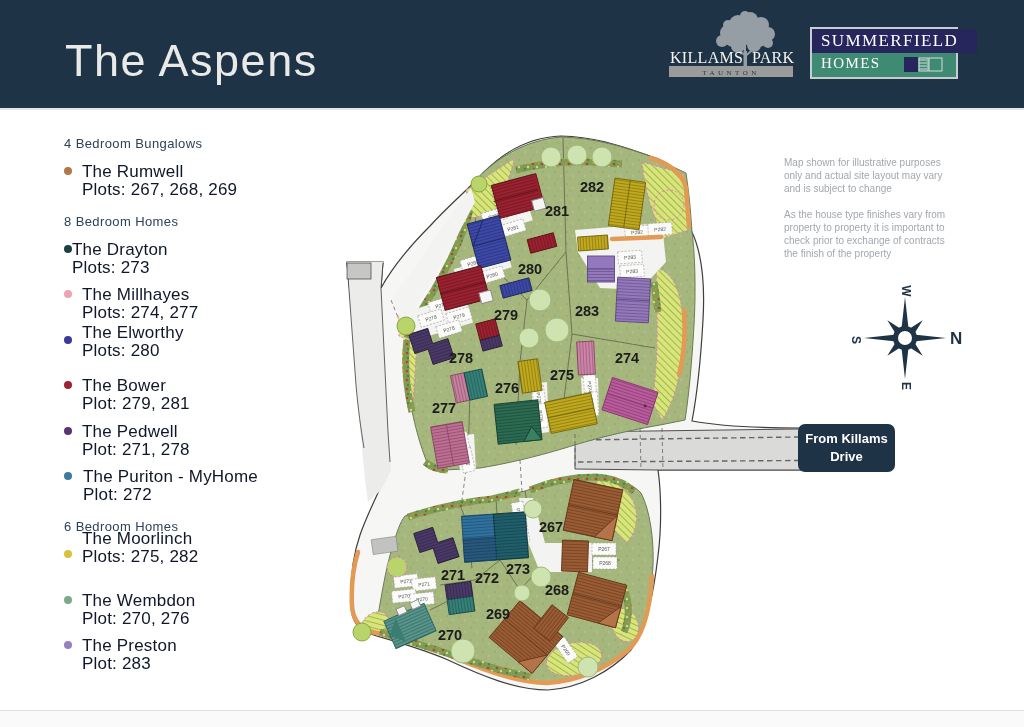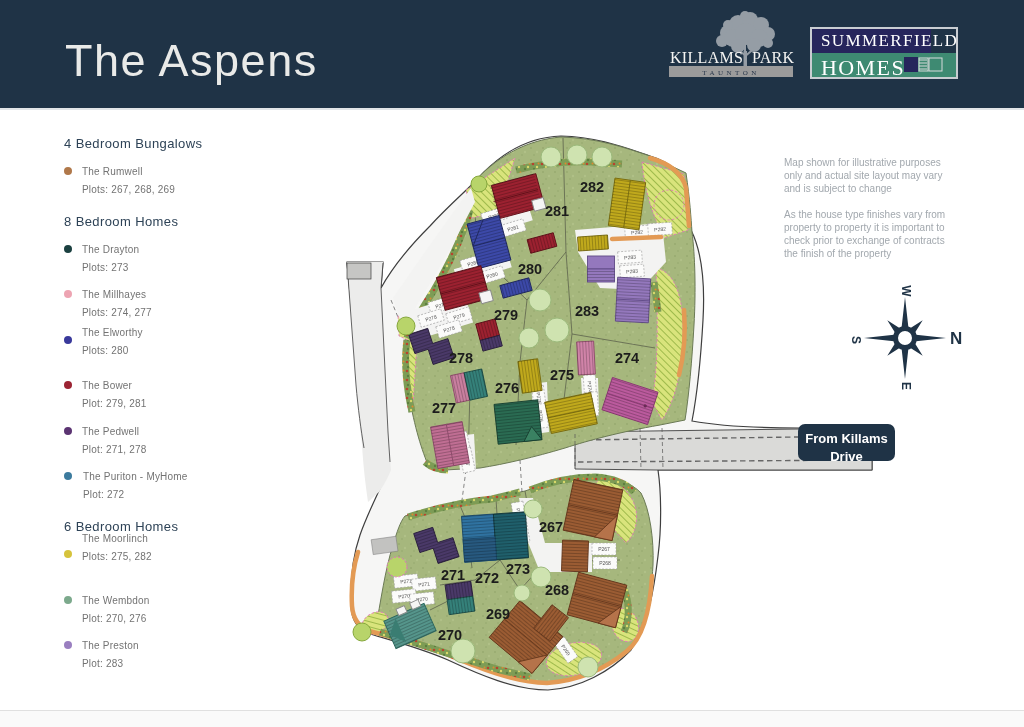--- a/index.html
+++ b/index.html
@@ -1,17 +1,17 @@
 <!DOCTYPE html>
 <html><head><meta charset="utf-8">
 <style>
 html,body{margin:0;padding:0;width:1024px;height:727px;background:#fff;font-family:"Liberation Sans",sans-serif;overflow:hidden}
 .abs{position:absolute}
 .hdr{color:#2d4256;font-size:13px;letter-spacing:0.4px}
-.itm{color:#737373;font-size:10px;line-height:18px;letter-spacing:0.2px}
+.itm{color:#0f172a;font-size:17px;line-height:18px;letter-spacing:0.2px}
 .dot{position:absolute;width:8px;height:8px;border-radius:50%}
 </style></head>
 <body>
 
 <div class="abs" style="left:0;top:0;width:1024px;height:108px;background:#1f3346;border-bottom:2px solid #e2e5e8"></div>
 
 <div class="abs" style="left:65px;top:35px;color:#e9eae8;font-size:45px;font-weight:400;letter-spacing:1.5px">The Aspens</div>
 
 <svg class="abs" style="left:660px;top:8px" width="140" height="74" viewBox="0 0 140 74">
 <g fill="#aab0b6" opacity="0.85">
@@ -32,45 +32,45 @@
 <rect x="83.5" y="43" width="3.5" height="20"></rect>
 <path d="M85 47 L75 40 M86.5 47 L96 39 M85 43 L85 35" stroke="#aab0b6" stroke-width="2" fill="none"></path>
 </g>
 <text x="10" y="55" font-family="Liberation Serif, serif" font-size="16" fill="#f4f4f2" letter-spacing="0.3">KILLAMS</text>
 <text x="92" y="55" font-family="Liberation Serif, serif" font-size="16" fill="#f4f4f2" letter-spacing="0.3">PARK</text>
 <rect x="9" y="58" width="124" height="11" fill="#9b9b9b"></rect>
 <text x="71" y="66.5" font-family="Liberation Serif, serif" font-size="7" fill="#27364a" letter-spacing="3.5" text-anchor="middle">TAUNTON</text>
 </svg>
 
 <div class="abs" style="left:810px;top:27px;width:144px;height:48px;border:2px solid #c9cdd2">
-<div style="width:119px;height:24px;background:#26255c;position:relative">
+<div style="width:165px;height:24px;background:#26255c;position:relative">
 <span style="position:absolute;left:9px;top:2px;color:#fff;font-family:'Liberation Serif',serif;font-size:17px;letter-spacing:1.4px">SUMMERFIELD</span>
     </div>
 <div style="width:144px;height:24px;background:#3e8a72;position:relative">
-<span style="position:absolute;left:9px;top:2px;color:#fff;font-family:'Liberation Serif',serif;font-size:22px;letter-spacing:1.4px">HOMES</span>
+<span style="position:absolute;left:9px;top:2px;color:#fff;font-family:'Liberation Serif',serif;font-size:15px;letter-spacing:1.4px">HOMES</span>
 <svg style="position:absolute;left:92px;top:4px" width="40" height="16" viewBox="0 0 40 16">
         <rect x="0" y="0" width="14" height="15" fill="#26255c"></rect>
         <rect x="15" y="1" width="9" height="13" fill="none" stroke="#d7dadb" stroke-width="1"></rect>
         <rect x="25" y="1" width="13" height="13" fill="none" stroke="#d7dadb" stroke-width="1"></rect>
         <path d="M15 3 h8 M15 6 h8 M15 9 h8 M15 12 h8" stroke="#d7dadb" stroke-width="1"></path>
       </svg>
 </div>
   </div>
 
 <div class="abs hdr" style="left:64px;top:136px">4 Bedroom Bungalows</div>
 
 <div class="dot" style="left:64px;top:167px;background:#b0784a"></div>
 
 <div class="abs itm" style="left:82px;top:163px">The Rumwell<br>Plots: 267, 268, 269</div>
 
 <div class="abs hdr" style="left:64px;top:214px">8 Bedroom Homes</div>
 
 <div class="dot" style="left:64px;top:245px;background:#1b4040"></div>
 
-<div class="abs itm" style="left:82px;top:241px">The Drayton<br>Plots: 273</div>
+<div class="abs itm" style="left:72px;top:241px">The Drayton<br>Plots: 273</div>
 
 <div class="dot" style="left:64px;top:290px;background:#eda4b2"></div>
 
 <div class="abs itm" style="left:82px;top:286px">The Millhayes<br>Plots: 274, 277</div>
 
 <div class="dot" style="left:64px;top:336px;background:#39399b"></div>
 
 <div class="abs itm" style="left:82px;top:324px">The Elworthy<br>Plots: 280</div>
 
 <div class="dot" style="left:64px;top:381px;background:#9c2433"></div>
@@ -539,16 +539,16 @@
 <circle cx="905" cy="338" r="9.5" fill="#fff" stroke="#1f3346" stroke-width="5"></circle>
 <text x="950" y="344" font-size="17" font-weight="700" fill="#1f3346" font-family="Liberation Sans, sans-serif">N</text>
 <text x="905" y="294" font-size="12" font-weight="700" fill="#1f3346" text-anchor="middle" transform="rotate(90 905 291)" font-family="Liberation Sans, sans-serif">W</text>
 <text x="858" y="342" font-size="12" font-weight="700" fill="#1f3346" text-anchor="middle" transform="rotate(90 856 338)" font-family="Liberation Sans, sans-serif">S</text>
 <text x="905" y="389" font-size="12" font-weight="700" fill="#1f3346" text-anchor="middle" transform="rotate(90 905 386)" font-family="Liberation Sans, sans-serif">E</text>
 </g>
 </svg>
 
 <div class="abs" style="left:784px;top:156px;color:#a2a8ae;font-size:10px;line-height:13px">Map shown for illustrative purposes<br>only and actual site layout may vary<br>and is subject to change<br><br>As the house type finishes vary from<br>property to property it is important to<br>check prior to exchange of contracts<br>the finish of the property</div>
 
-<div class="abs" style="left:798px;top:424px;width:97px;height:37px;background:#1f3346;border-radius:7px;color:#fff;font-size:13px;font-weight:700;text-align:center;line-height:18px;padding-top:6px;box-sizing:border-box">From Killams<br>Drive</div>
+<div class="abs" style="left:798px;top:424px;width:97px;height:48px;background:#1f3346;border-radius:7px;color:#fff;font-size:13px;font-weight:700;text-align:center;line-height:18px;padding-top:6px;box-sizing:border-box">From Killams<br>Drive</div>
 
 <div class="abs" style="left:0;top:710px;width:1024px;height:1px;background:#e0e0e0"></div>
 <div class="abs" style="left:0;top:711px;width:1024px;height:16px;background:#fafafa"></div>
 
 </body></html>

